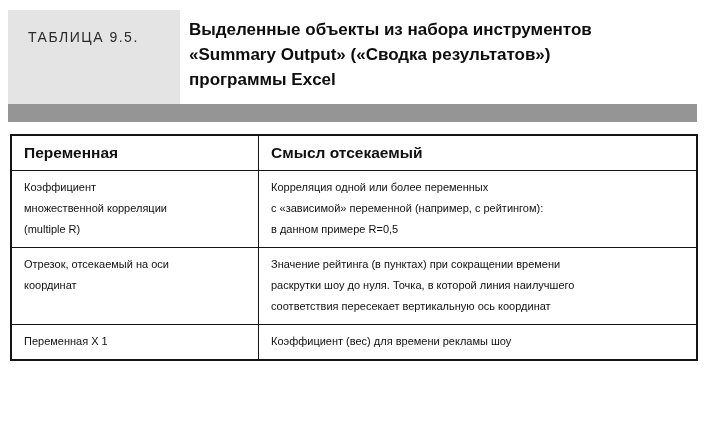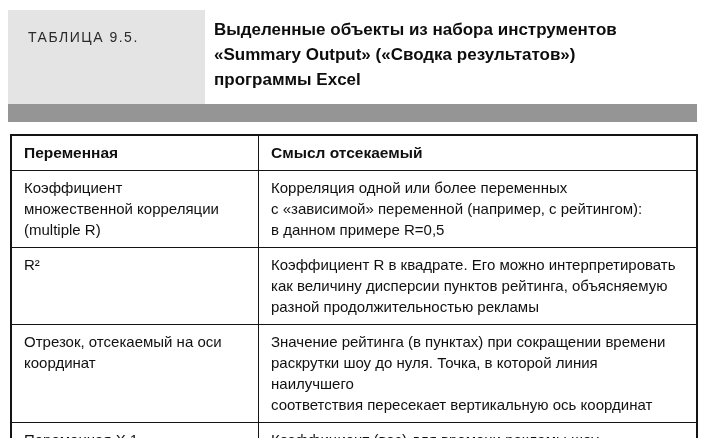--- a/index.html
+++ b/index.html
@@ -12,21 +12,21 @@
     color: #111111;
     overflow: hidden;
   }
   .caption-row {
     display: flex;
     align-items: flex-start;
     margin: 10px 0 0 8px;
   }
   .caption-box {
     box-sizing: border-box;
-    width: 197px;
+    width: 172px;
     height: 94px;
     background: #e4e4e4;
     padding: 19px 0 0 20px;
     font-size: 14px;
     letter-spacing: 1.5px;
     color: #2a2a2a;
     flex: 0 0 auto;
   }
   .caption-title {
     margin-left: 9px;
@@ -50,21 +50,21 @@
     table-layout: fixed;
   }
   table.data-table, table.data-table th, table.data-table td {
     border: 1.5px solid #141414;
   }
   table.data-table { border-width: 2px; }
   table.data-table th, table.data-table td {
     vertical-align: top;
     text-align: left;
     padding: 6px 12px 7px 12px;
-    font-size: 15px;
+    font-size: 11px;
     line-height: 21px;
     white-space: pre-line;
     color: #101010;
   }
   table.data-table th {
     font-weight: bold;
     font-size: 15.5px;
     margin-left: 36px;
   }
   .col-variable { width: 222px; }
@@ -93,26 +93,20 @@
     <tbody>
       <tr>
         <td>Коэффициент
 множественной корреляции
 (multiple R)</td>
         <td>Корреляция одной или более переменных
 с «зависимой» переменной (например, с рейтингом):
 в данном примере R=0,5</td>
       </tr>
       <tr>
-        <td>R²</td>
-        <td>Коэффициент R в квадрате. Его можно интерпретировать
-как величину дисперсии пунктов рейтинга, объясняемую
-разной продолжительностью рекламы</td>
-      </tr>
-      <tr>
         <td>Отрезок, отсекаемый на оси
 координат</td>
         <td>Значение рейтинга (в пунктах) при сокращении времени
 раскрутки шоу до нуля. Точка, в которой линия наилучшего
 соответствия пересекает вертикальную ось координат</td>
       </tr>
       <tr>
         <td>Переменная X 1</td>
         <td>Коэффициент (вес) для времени рекламы шоу</td>
       </tr>

